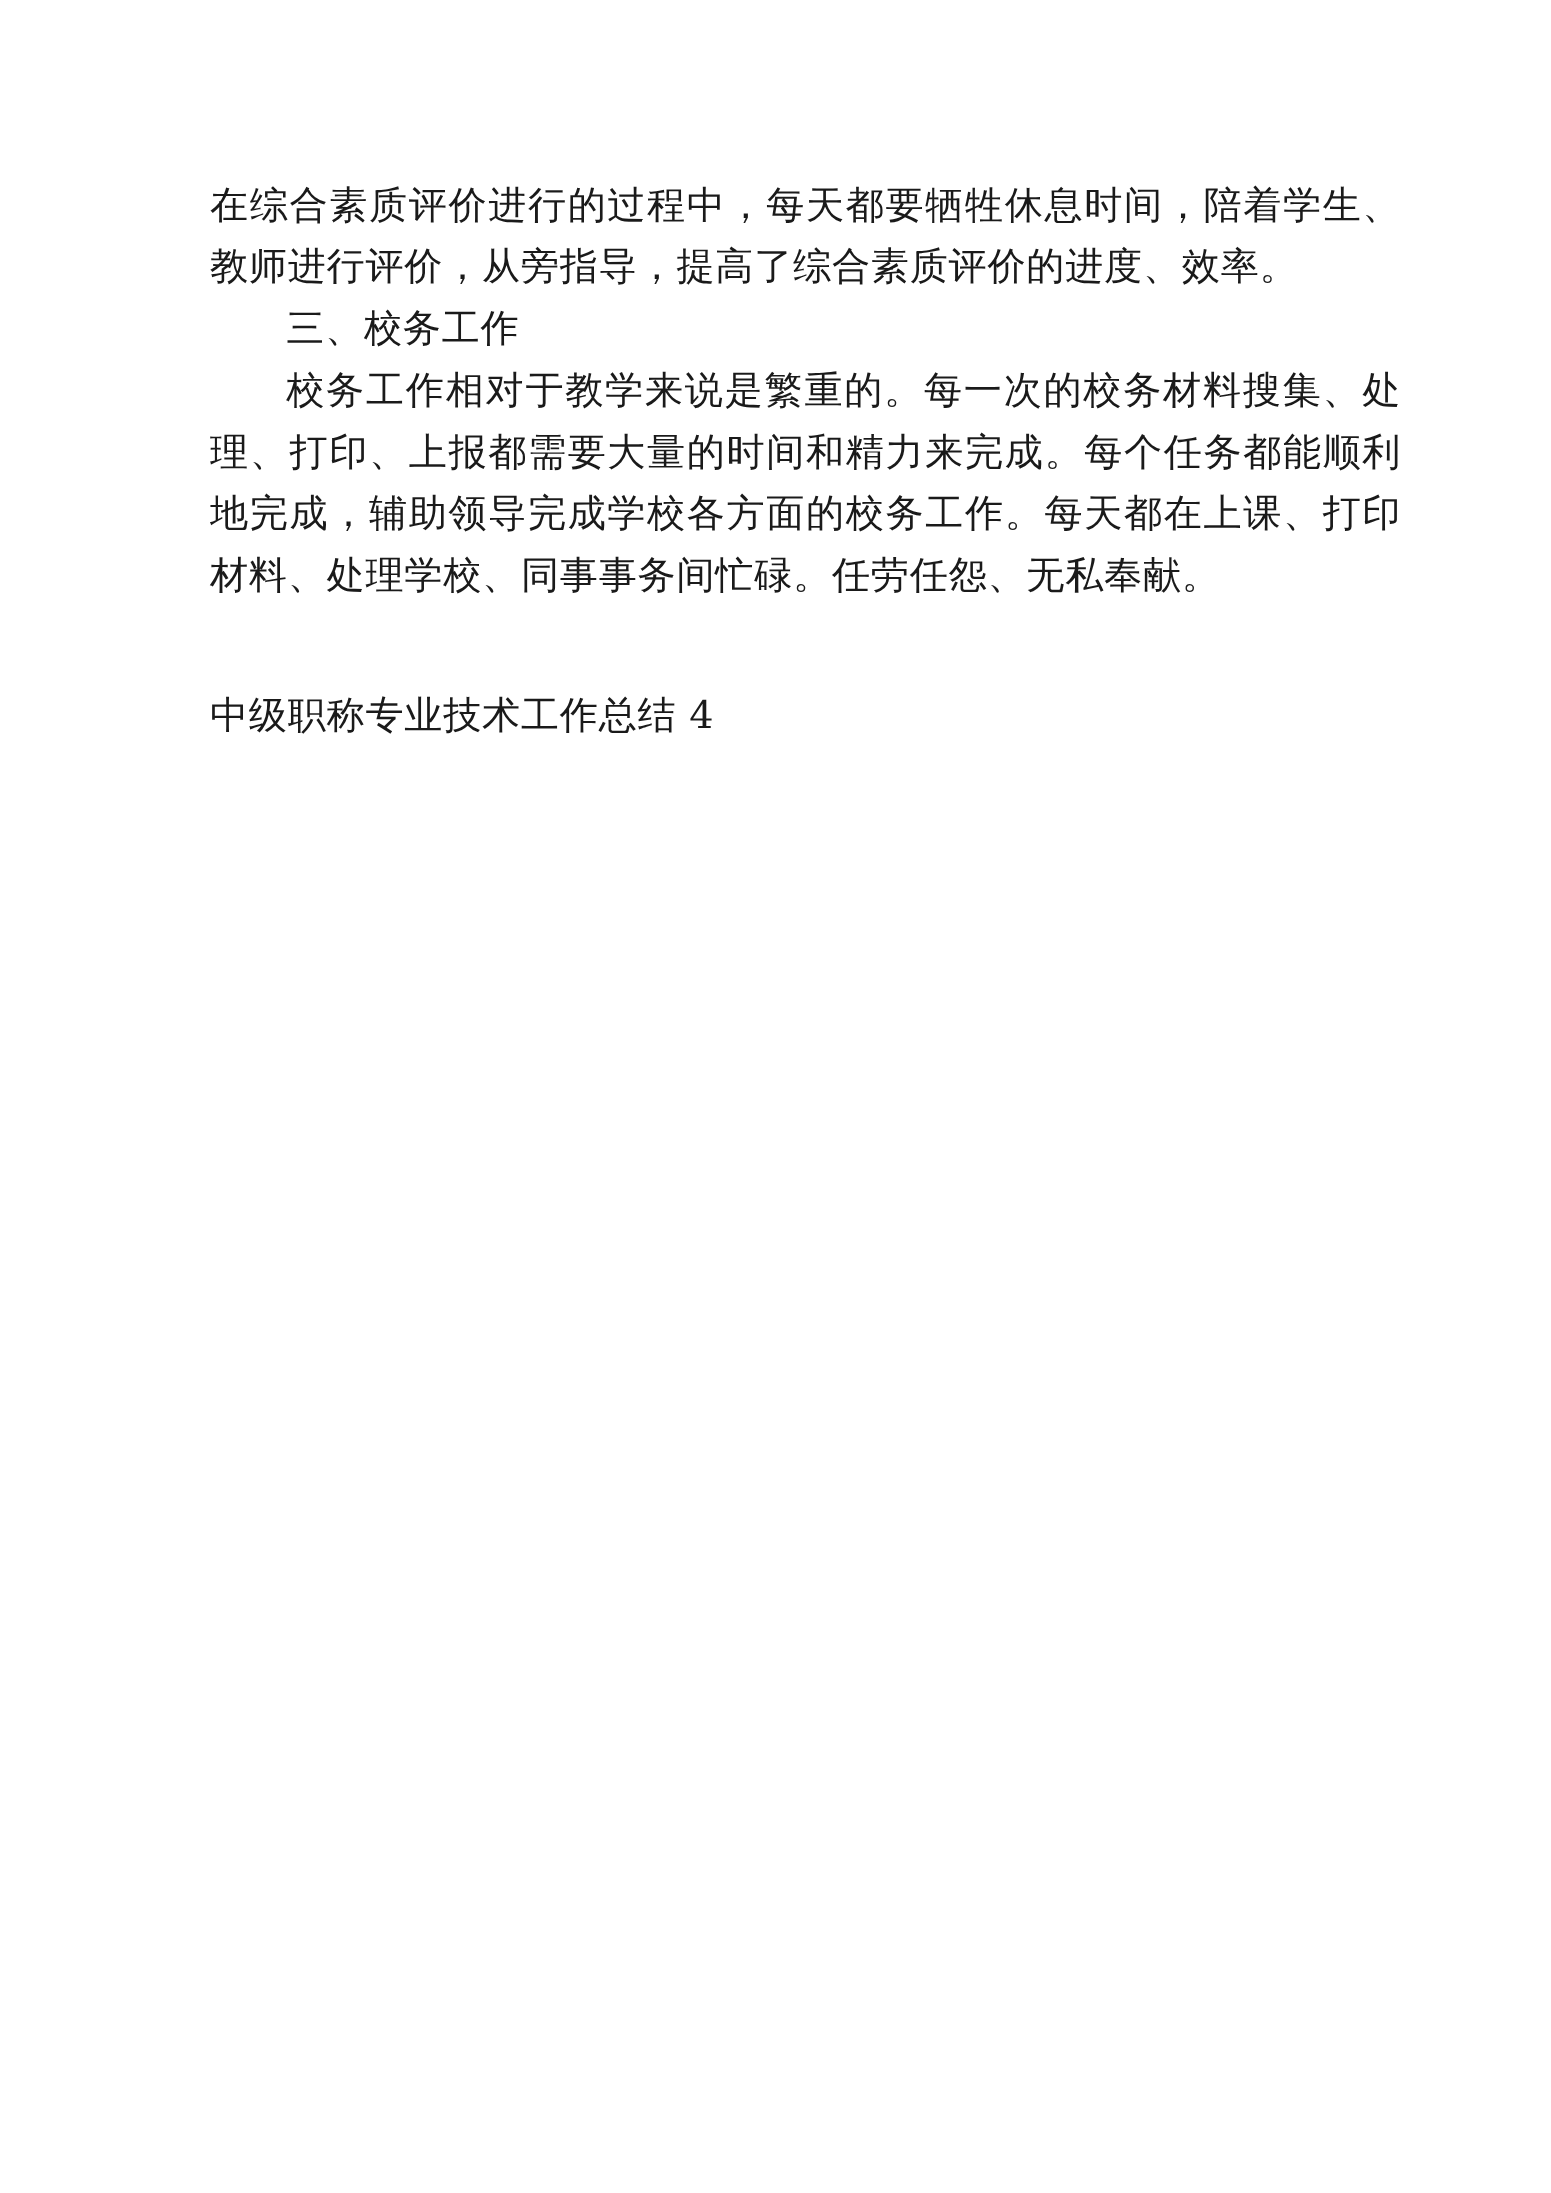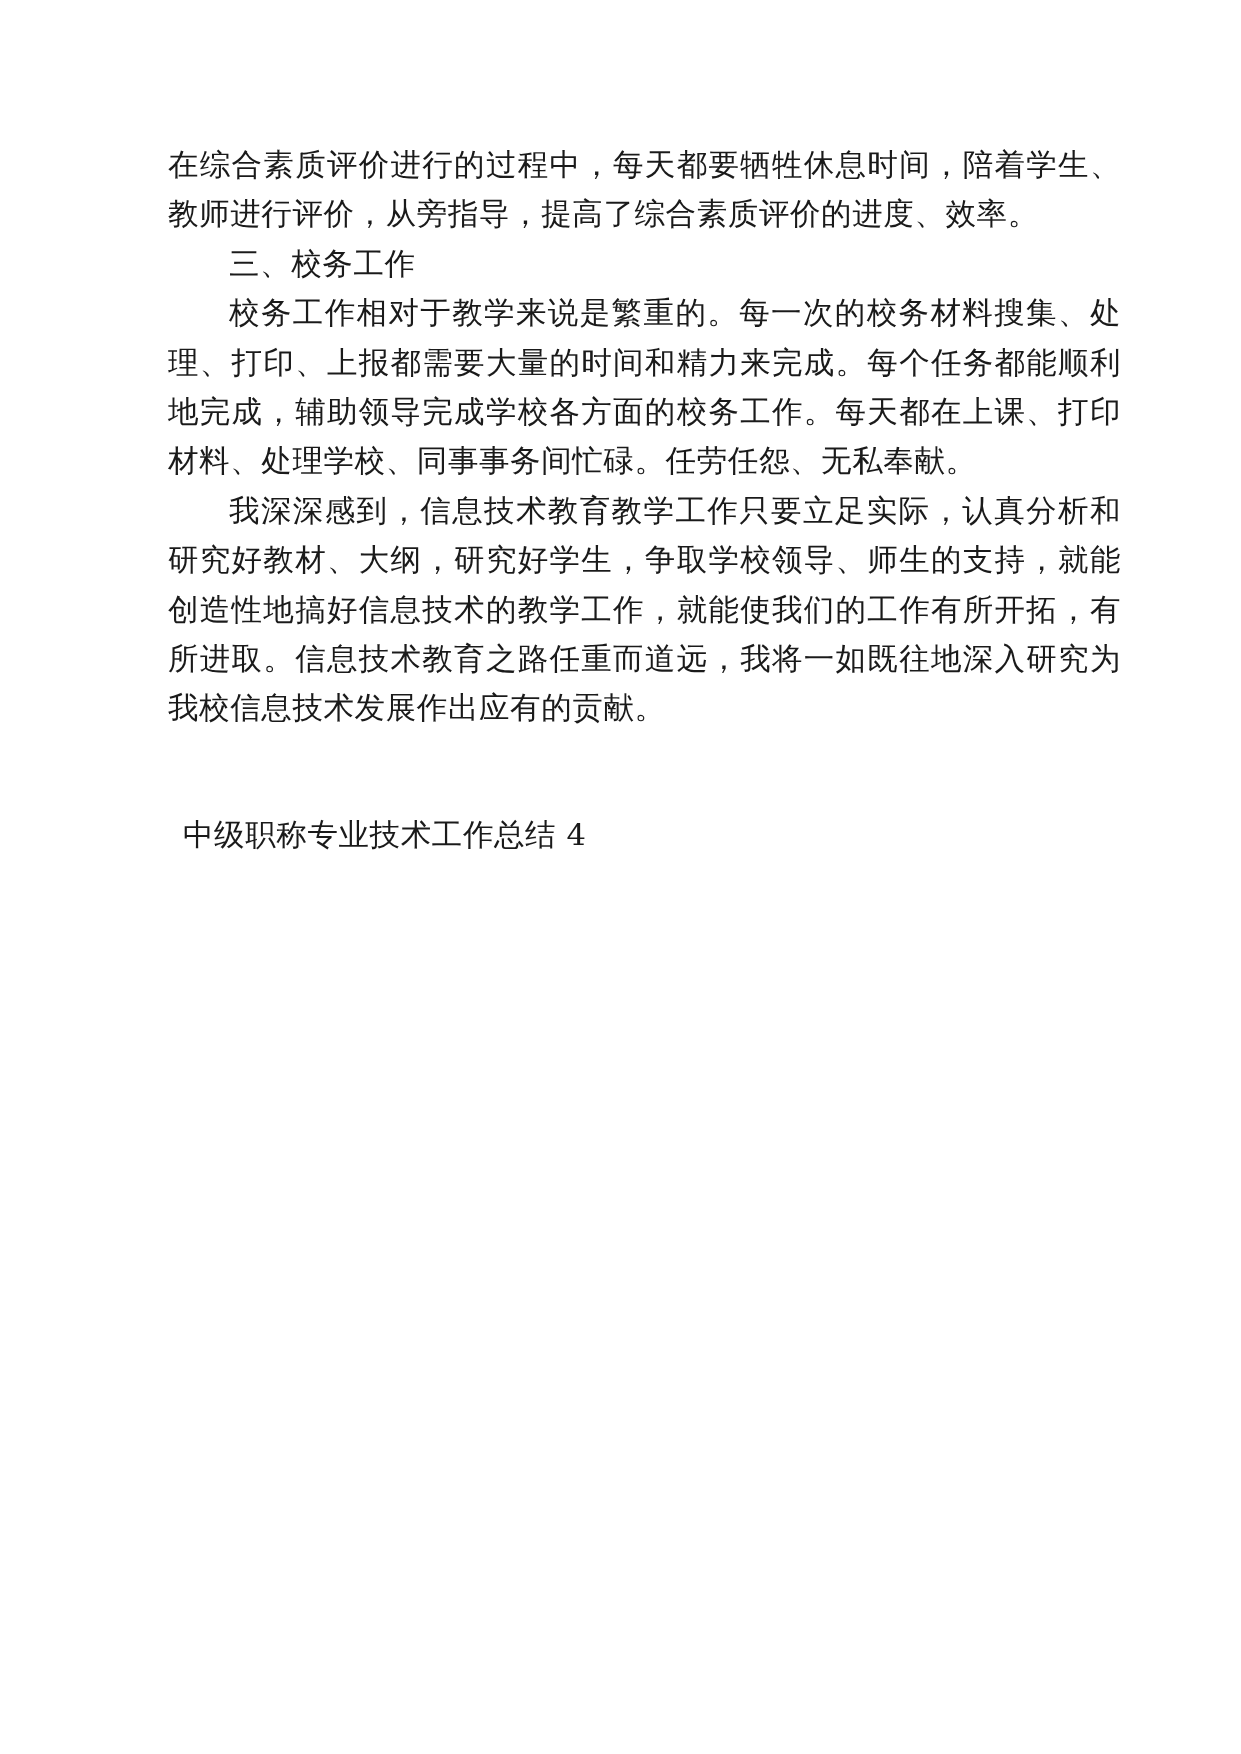--- a/index.html
+++ b/index.html
@@ -30,40 +30,39 @@
   }
   p.para {
     margin: 0 0 0 0;
     text-indent: 2em;
   }
   p.heading-inline {
     margin: 0;
     text-indent: 2em;
   }
   p.section-title {
-    margin: 15px;
+    margin: 0;
     text-indent: 0;
   }
   .spacer-block {
     height: 62px;
   }
 </style>
 </head>
 <body>
 
 <div class="page">
   <div class="doc-body">
 
-    <p class="para" style="text-indent:0;">在综合素质评价进行的过程中，每天都要牺牲休息时间，陪着学生、教师进行评价，从旁指导，提高了综合素质评价的进度、效率。</p>
+    <p class="para" style="text-indent:0;font-family:Liberation Serif, serif;">在综合素质评价进行的过程中，每天都要牺牲休息时间，陪着学生、教师进行评价，从旁指导，提高了综合素质评价的进度、效率。</p>
 
     <p class="heading-inline">三、校务工作</p>
 
     <p class="para">校务工作相对于教学来说是繁重的。每一次的校务材料搜集、处理、打印、上报都需要大量的时间和精力来完成。每个任务都能顺利地完成，辅助领导完成学校各方面的校务工作。每天都在上课、打印材料、处理学校、同事事务间忙碌。任劳任怨、无私奉献。</p>
 
-    <p class="para">我深深感到，信息技术教育教学工作只要立足实际，认真分析和研究好教材、大纲，研究好学生，争取学校领导、师生的支持，就能创造性地搞好信息技术的教学工作，就能使我们的工作有所开拓，有所进取。信息技术教育之路任重而道远，我将一如既往地深入研究为我校信息技术发展作出应有的贡献。</p>
 
     <div class="spacer-block"></div>
 
     <p class="section-title">中级职称专业技术工作总结 4</p>
 
 
 
   </div>
 </div>
 

